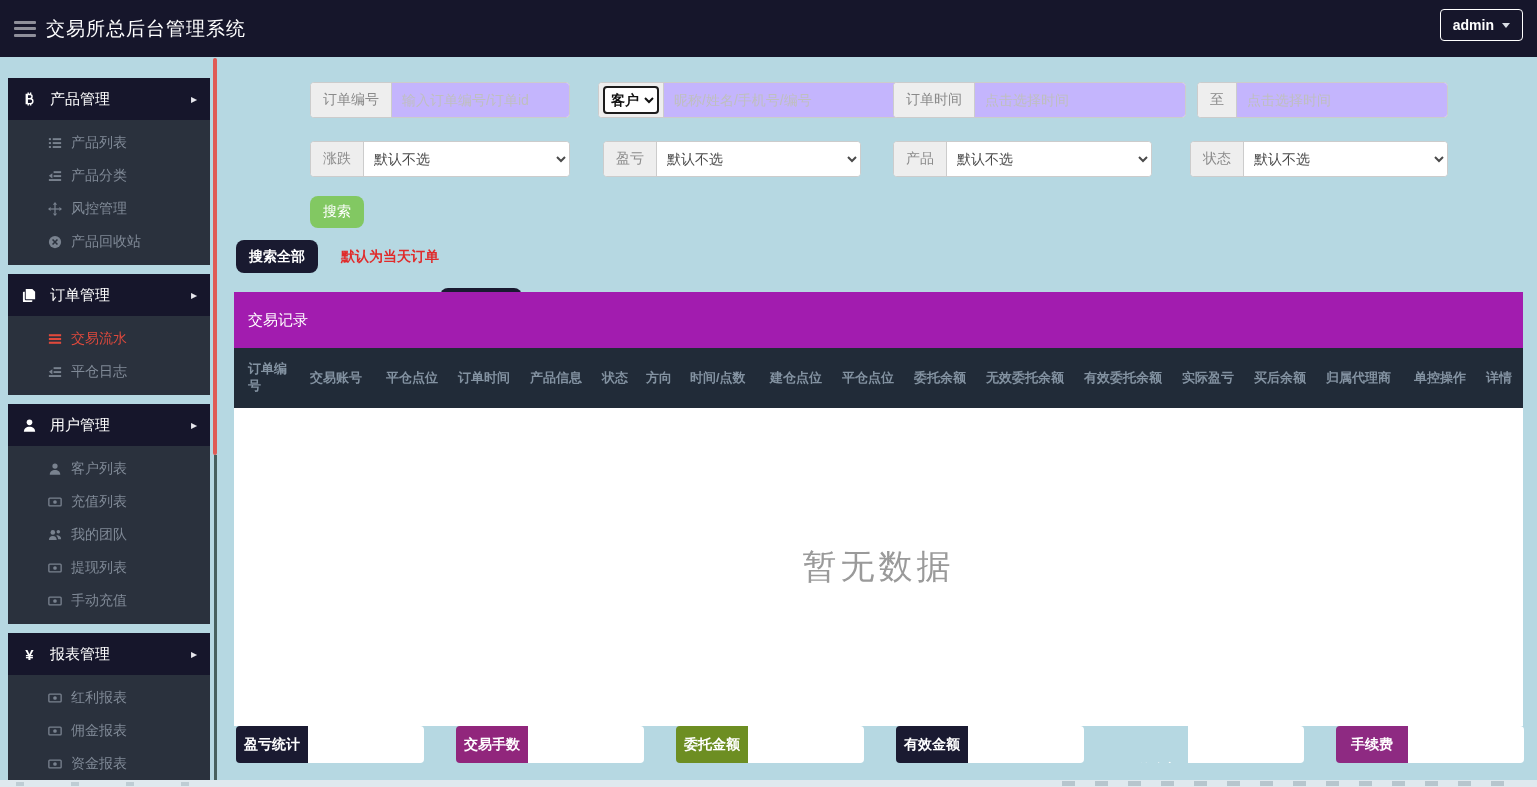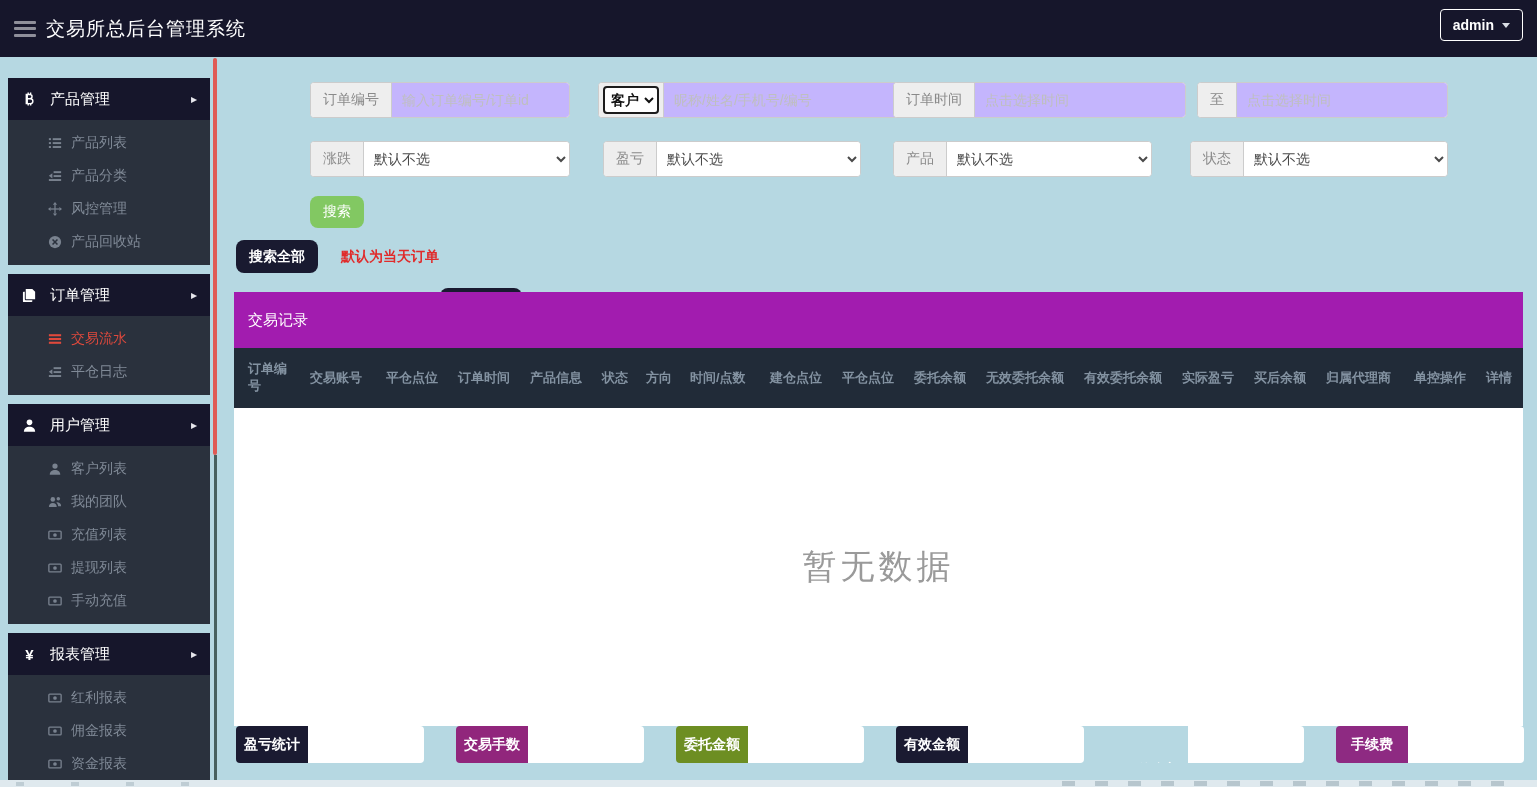--- a/index.html
+++ b/index.html
@@ -203,37 +203,37 @@
           <span class="sub-ic">
               <svg viewBox="0 0 16 16" fill="currentColor">
                 <circle cx="8" cy="4.6" r="3"></circle>
                 <path d="M2 14.6c0-3.6 2.6-5.4 6-5.4s6 1.8 6 5.4z"></path>
               </svg>
             </span>
           <span>客户列表</span>
         </a>
         <a class="nav-item">
           <span class="sub-ic">
+              <svg viewBox="0 0 16 16">
+                <rect x="1" y="3.6" width="14" height="8.8" rx="1" fill="none" stroke="currentColor" stroke-width="1.5"></rect>
+                <circle cx="8" cy="8" r="2.1" fill="currentColor"></circle>
+              </svg>
+            </span>
+          <span>充值列表</span>
+        </a>
+        <a class="nav-item">
+          <span class="sub-ic">
               <svg viewBox="0 0 16 16" fill="currentColor">
                 <circle cx="5.5" cy="5" r="2.6"></circle>
                 <path d="M1 13.8c0-3.1 2-4.7 4.5-4.7s4.5 1.6 4.5 4.7z"></path>
                 <circle cx="11.8" cy="4.4" r="2"></circle>
                 <path d="M11 8.3c2.4.3 4 1.8 4 4.5h-3.4c-.2-1.9-.9-3.4-2.2-4.2z"></path>
               </svg>
             </span>
           <span>我的团队</span>
-        </a>
-        <a class="nav-item">
-          <span class="sub-ic">
-              <svg viewBox="0 0 16 16">
-                <rect x="1" y="3.6" width="14" height="8.8" rx="1" fill="none" stroke="currentColor" stroke-width="1.5"></rect>
-                <circle cx="8" cy="8" r="2.1" fill="currentColor"></circle>
-              </svg>
-            </span>
-          <span>充值列表</span>
         </a>
         <a class="nav-item">
           <span class="sub-ic">
               <svg viewBox="0 0 16 16">
                 <rect x="1" y="3.6" width="14" height="8.8" rx="1" fill="none" stroke="currentColor" stroke-width="1.5"></rect>
                 <circle cx="8" cy="8" r="2.1" fill="currentColor"></circle>
               </svg>
             </span>
           <span>提现列表</span>
         </a>

